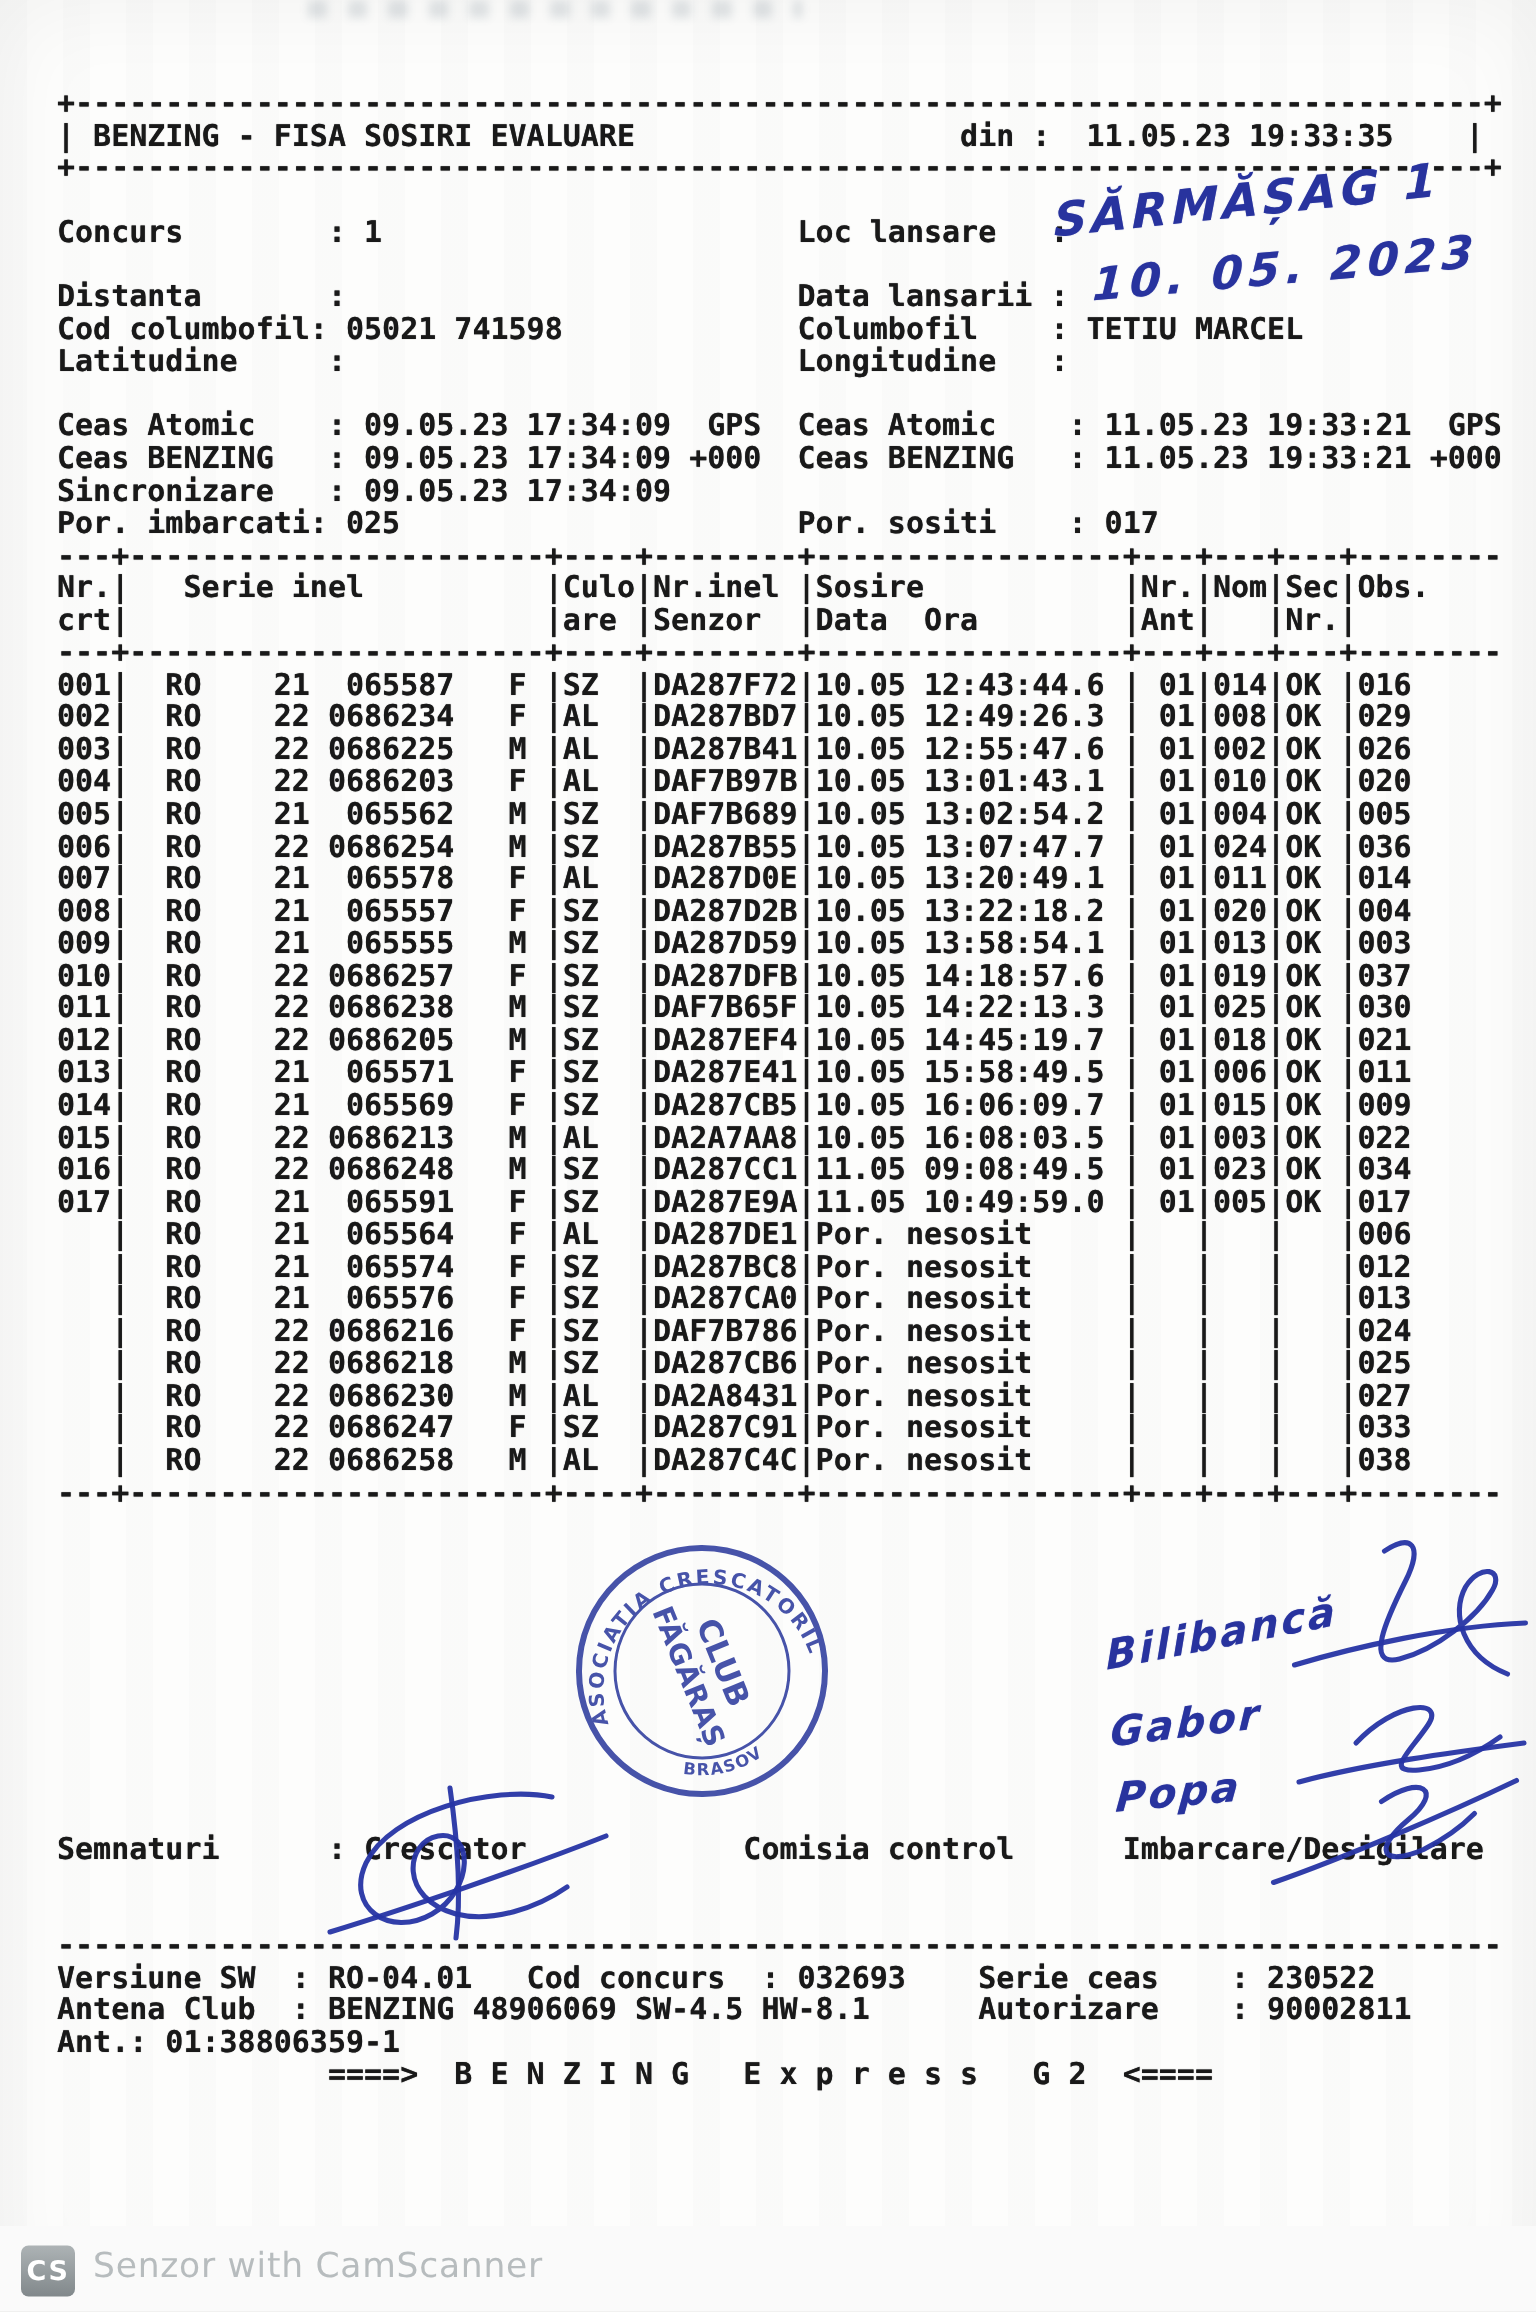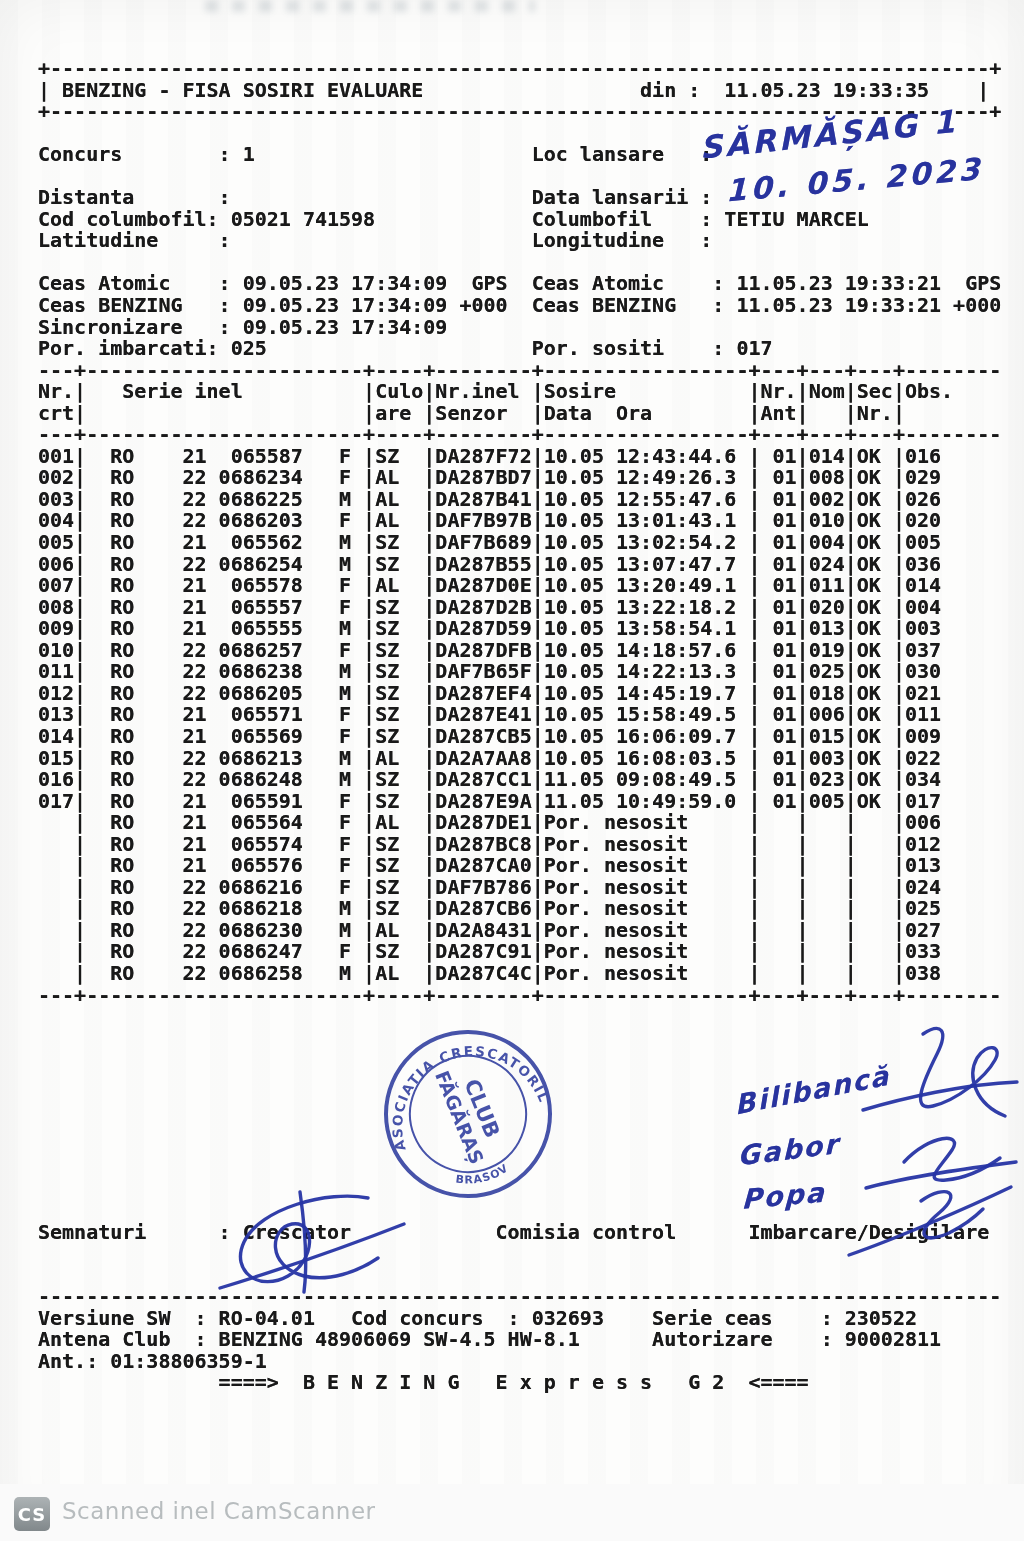--- a/index.html
+++ b/index.html
@@ -154,15 +154,15 @@
       </text>
       <g transform="rotate(90 88 88)">
         <text x="88" y="80" text-anchor="middle" font-size="21">CLUB</text>
         <text x="88" y="104" text-anchor="middle" font-size="19">FĂGĂRAȘ</text>
       </g>
     </svg>
   </div>
 
   <div class="cam-bar">
     <div class="cam-badge">CS</div>
-    <div class="cam-label">Scanned inel CamScanner</div>
+    <div class="cam-label">Senzor with CamScanner</div>
   </div>
 </div>
 
 </body></html>

